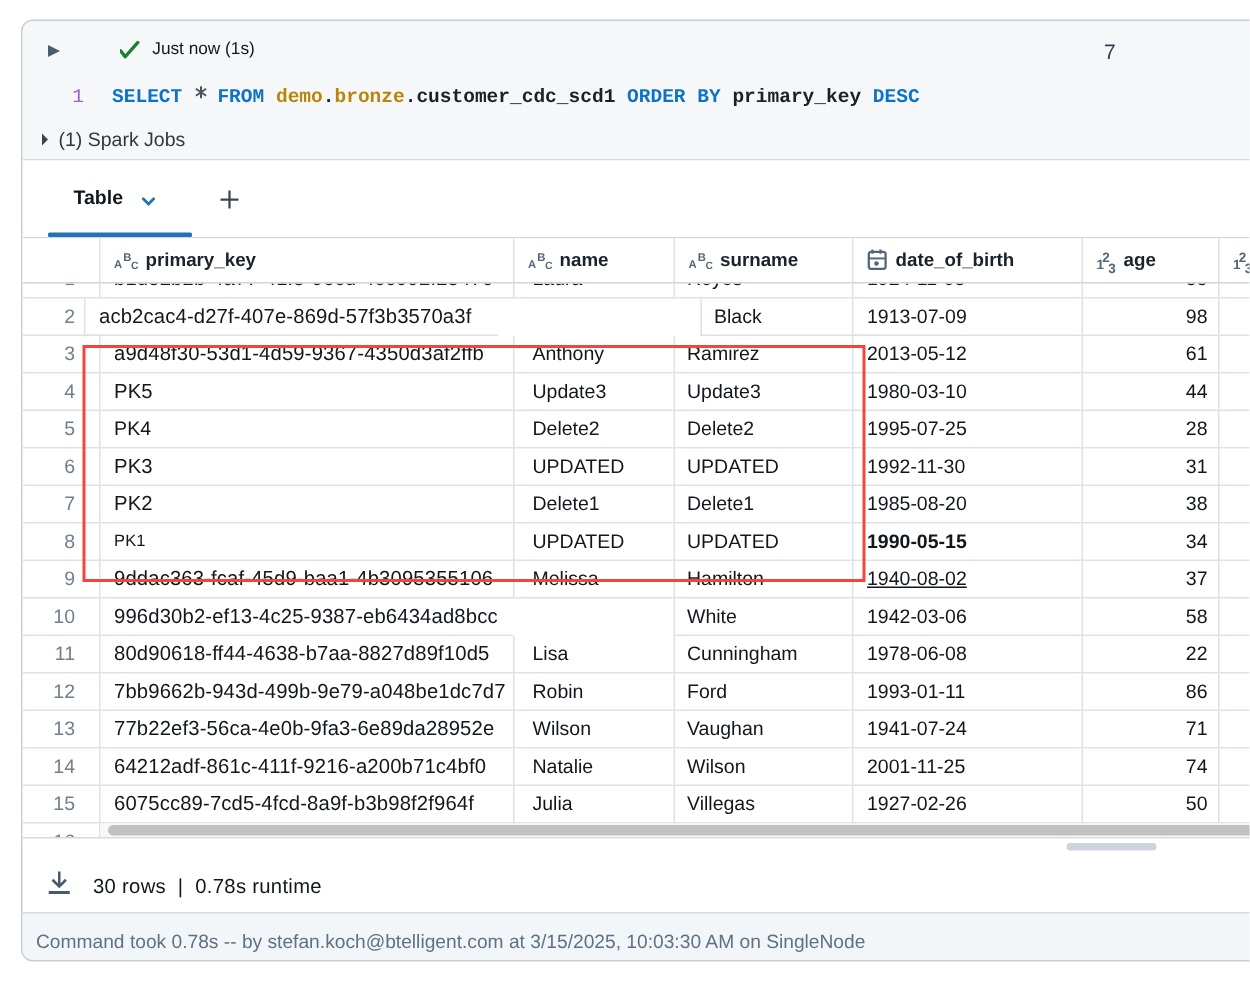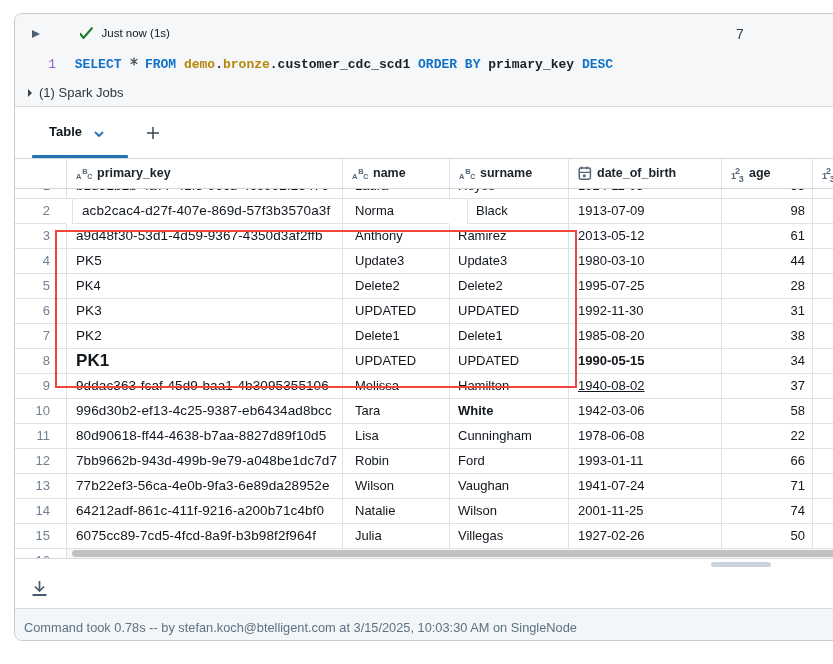--- a/index.html
+++ b/index.html
@@ -77,22 +77,21 @@
           <div class="cell num" style="left:0;width:51px;">1</div>
           <div class="cell" style="left:51px;width:276px;font-size:13.5px;letter-spacing:0.1px;">b1d52b2b-4a77-41f5-96cd-4c6992f25476</div>
           <div class="cell" style="left:327px;width:107px;padding-left:12px;">Laura</div>
           <div class="cell" style="left:434px;width:119px;padding-left:8px;">Reyes</div>
           <div class="cell" style="left:553px;width:153px;">1924-11-05</div>
           <div class="cell right" style="left:706px;width:91px;">55</div>
           <div class="cell" style="left:797px;width:73px;"></div>
         </div>
         <div class="body-row" style="top:39.5px">
           <div class="cell num" style="left:0;width:51px;">2</div>
-          <div class="cell" style="left:57px;width:276px;font-size:13.5px;letter-spacing:0.1px;">acb2cac4-d27f-407e-869d-57f3b3570a3f</div>
-          <div class="cell" style="left:327px;width:107px;padding-left:12px;">Norma</div>
+          <div class="cell" style="left:41px;width:276px;font-size:13.5px;letter-spacing:0.1px;">acb2cac4-d27f-407e-869d-57f3b3570a3f</div>
           <div class="cell" style="left:452px;width:119px;padding-left:8px;">Black</div>
           <div class="cell" style="left:553px;width:153px;">1913-07-09</div>
           <div class="cell right" style="left:706px;width:91px;">98</div>
           <div class="cell" style="left:797px;width:73px;"></div>
         </div>
         <div class="body-row" style="top:64.5px">
           <div class="cell num" style="left:0;width:51px;">3</div>
           <div class="cell" style="left:51px;width:276px;font-size:13.5px;letter-spacing:0.1px;">a9d48f30-53d1-4d59-9367-4350d3af2ffb</div>
           <div class="cell" style="left:327px;width:107px;padding-left:12px;">Anthony</div>
           <div class="cell" style="left:434px;width:119px;padding-left:8px;">Ramirez</div>
@@ -131,61 +130,60 @@
           <div class="cell num" style="left:0;width:51px;">7</div>
           <div class="cell" style="left:51px;width:276px;font-size:13.5px;letter-spacing:0.1px;">PK2</div>
           <div class="cell" style="left:327px;width:107px;padding-left:12px;">Delete1</div>
           <div class="cell" style="left:434px;width:119px;padding-left:8px;">Delete1</div>
           <div class="cell" style="left:553px;width:153px;">1985-08-20</div>
           <div class="cell right" style="left:706px;width:91px;">38</div>
           <div class="cell" style="left:797px;width:73px;"></div>
         </div>
         <div class="body-row" style="top:189.5px">
           <div class="cell num" style="left:0;width:51px;">8</div>
-          <div class="cell" style="left:51px;width:276px;font-size:17px;letter-spacing:0.1px;font-weight:bold;">PK1</div>
+          <div class="cell" style="left:51px;width:276px;font-size:11px;letter-spacing:0.1px;">PK1</div>
           <div class="cell" style="left:327px;width:107px;padding-left:12px;">UPDATED</div>
           <div class="cell" style="left:434px;width:119px;padding-left:8px;">UPDATED</div>
           <div class="cell" style="left:553px;width:153px;font-weight:bold;">1990-05-15</div>
           <div class="cell right" style="left:706px;width:91px;">34</div>
           <div class="cell" style="left:797px;width:73px;"></div>
         </div>
         <div class="body-row" style="top:214.5px">
           <div class="cell num" style="left:0;width:51px;">9</div>
           <div class="cell" style="left:51px;width:276px;font-size:13.5px;letter-spacing:0.1px;">9ddac363-fcaf-45d9-baa1-4b3095355106</div>
           <div class="cell" style="left:327px;width:107px;padding-left:12px;">Melissa</div>
           <div class="cell" style="left:434px;width:119px;padding-left:8px;">Hamilton</div>
           <div class="cell" style="left:553px;width:153px;text-decoration:underline;">1940-08-02</div>
           <div class="cell right" style="left:706px;width:91px;">37</div>
           <div class="cell" style="left:797px;width:73px;"></div>
         </div>
         <div class="body-row" style="top:239.5px">
           <div class="cell num" style="left:0;width:51px;">10</div>
           <div class="cell" style="left:51px;width:276px;font-size:13.5px;letter-spacing:0.1px;">996d30b2-ef13-4c25-9387-eb6434ad8bcc</div>
-          <div class="cell" style="left:327px;width:107px;padding-left:12px;">Tara</div>
-          <div class="cell" style="left:434px;width:119px;padding-left:8px;font-weight:bold;">White</div>
+          <div class="cell" style="left:434px;width:119px;padding-left:8px;">White</div>
           <div class="cell" style="left:553px;width:153px;">1942-03-06</div>
           <div class="cell right" style="left:706px;width:91px;">58</div>
           <div class="cell" style="left:797px;width:73px;"></div>
         </div>
         <div class="body-row" style="top:264.5px">
           <div class="cell num" style="left:0;width:51px;">11</div>
           <div class="cell" style="left:51px;width:276px;font-size:13.5px;letter-spacing:0.1px;">80d90618-ff44-4638-b7aa-8827d89f10d5</div>
           <div class="cell" style="left:327px;width:107px;padding-left:12px;">Lisa</div>
           <div class="cell" style="left:434px;width:119px;padding-left:8px;">Cunningham</div>
           <div class="cell" style="left:553px;width:153px;">1978-06-08</div>
           <div class="cell right" style="left:706px;width:91px;">22</div>
           <div class="cell" style="left:797px;width:73px;"></div>
         </div>
         <div class="body-row" style="top:289.5px">
           <div class="cell num" style="left:0;width:51px;">12</div>
           <div class="cell" style="left:51px;width:276px;font-size:13.5px;letter-spacing:0.1px;text-align:right;">7bb9662b-943d-499b-9e79-a048be1dc7d7</div>
           <div class="cell" style="left:327px;width:107px;padding-left:12px;">Robin</div>
           <div class="cell" style="left:434px;width:119px;padding-left:8px;">Ford</div>
           <div class="cell" style="left:553px;width:153px;">1993-01-11</div>
-          <div class="cell right" style="left:706px;width:91px;">66</div>
+          <div class="cell right" style="left:706px;width:91px;">86</div>
           <div class="cell" style="left:797px;width:73px;"></div>
         </div>
         <div class="body-row" style="top:314.5px">
           <div class="cell num" style="left:0;width:51px;">13</div>
           <div class="cell" style="left:51px;width:276px;font-size:13.5px;letter-spacing:0.1px;">77b22ef3-56ca-4e0b-9fa3-6e89da28952e</div>
           <div class="cell" style="left:327px;width:107px;padding-left:12px;">Wilson</div>
           <div class="cell" style="left:434px;width:119px;padding-left:8px;">Vaughan</div>
           <div class="cell" style="left:553px;width:153px;">1941-07-24</div>
           <div class="cell right" style="left:706px;width:91px;">71</div>
           <div class="cell" style="left:797px;width:73px;"></div>
@@ -256,17 +254,18 @@
         </div>
     </div>
     <div id="sbtrack" class="abs"></div>
     <div id="scrollbar" class="abs"></div>
   </div>
   <div id="pill" class="abs"></div>
   <svg id="dlrow" class="abs" style="left:16px;top:566px;" width="17" height="18" viewBox="0 0 17 18">
       <path d="M8.5 1 L8.5 10.5 M4 6.5 L8.5 11 L13 6.5" stroke="#4a5a6e" stroke-width="1.7" fill="none"></path>
       <line x1="1.5" y1="15" x2="15.5" y2="15" stroke="#4a5a6e" stroke-width="1.9"></line>
     </svg>
+  <div id="rowsinfo" class="abs">30 rows&nbsp;&nbsp;|&nbsp;&nbsp;0.78s runtime</div>
   <div id="footer" class="abs">
       <div id="footertext" class="abs">Command took 0.78s -- by stefan.koch@btelligent.com at 3/15/2025, 10:03:30 AM on SingleNode</div>
     </div>
 </div>
 <div id="redrect" class="abs"></div>
 
 </body></html>

